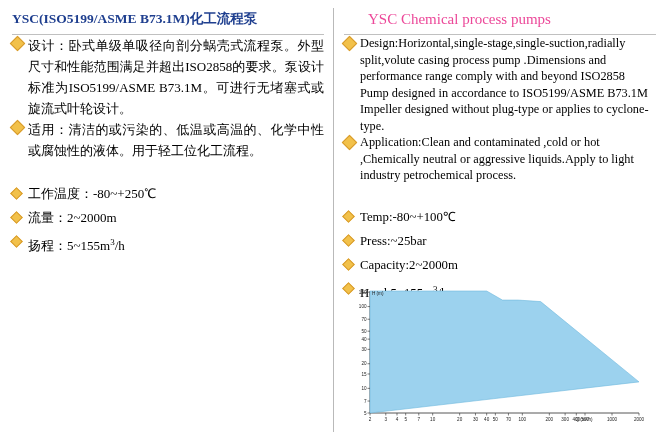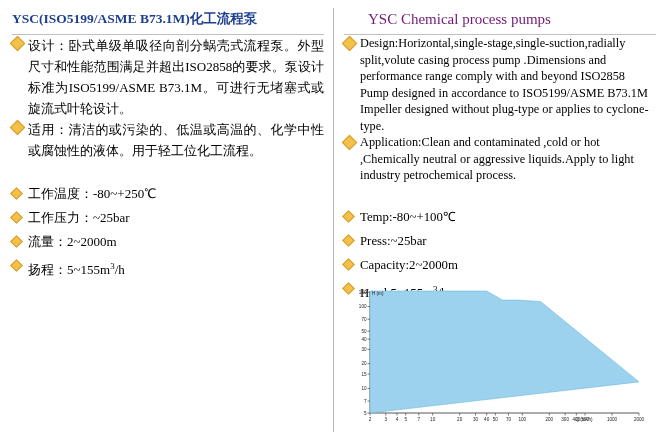--- a/index.html
+++ b/index.html
@@ -41,21 +41,21 @@
     font-weight: bold;
     font-size: 13.5px;
     color: #1f3f8f;
     letter-spacing: 0px;
     line-height: 18px;
     white-space: nowrap;
   }
   .title-en {
     font-family: "Liberation Serif", serif;
     font-size: 15px;
-    color: #701a75;
+    color: #ec4899;
     line-height: 18px;
     padding-left: 24px;
   }
   .title-rule {
     margin-top: 6px;
     border-bottom: 1px solid #c0c0c0;
     width: 100%;
   }
   .rule-left { width: 312px; }
   .rule-right { width: 312px; }
@@ -135,24 +135,20 @@
 
     <div class="block">
       <span class="bullet"></span>
       <div class="para-cn">适用：清洁的或污染的、低温或高温的、化学中性或腐蚀性的液体。用于轻工位化工流程。</div>
     </div>
 
     <div class="spec-list">
       <div class="spec-row">
         <span class="bullet small"></span>
         <span>工作温度：-80~+250℃</span>
-      </div>
-      <div class="spec-row">
-        <span class="bullet small"></span>
-        <span>工作压力：~25bar</span>
       </div>
       <div class="spec-row">
         <span class="bullet small"></span>
         <span>流量：2~2000m</span>
       </div>
       <div class="spec-row">
         <span class="bullet small"></span>
         <span>扬程：5~155m</span><sup class="unit">3</sup><span>/h</span>
       </div>
     </div>

